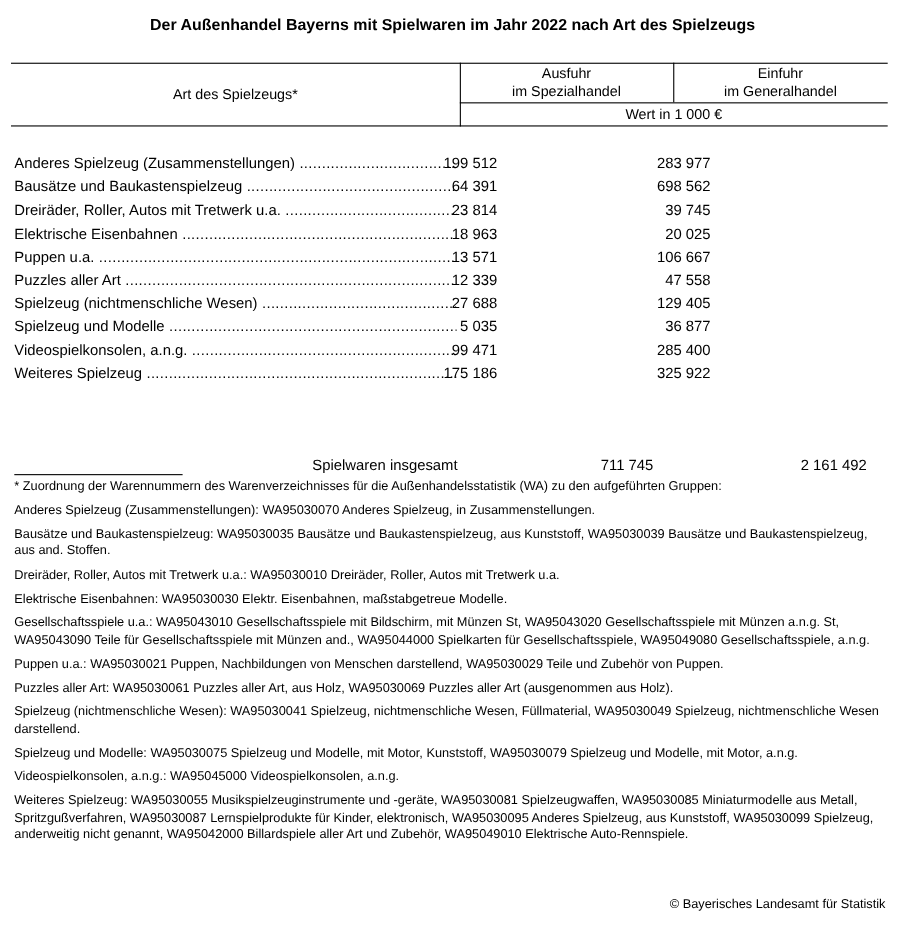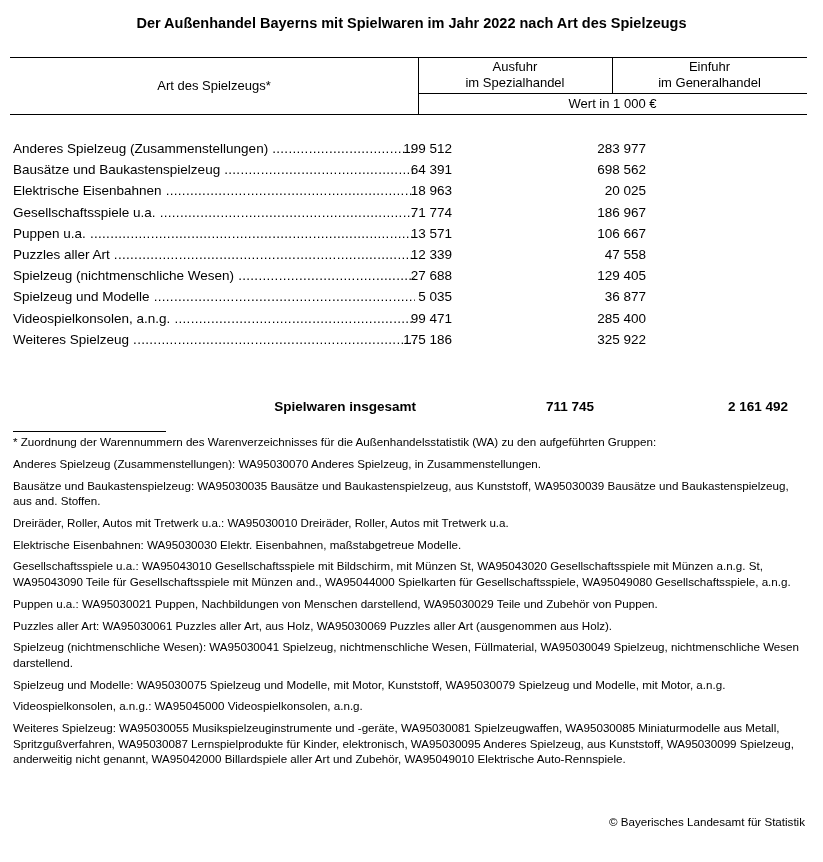--- a/index.html
+++ b/index.html
@@ -55,22 +55,22 @@
   .row .label {
     position: absolute; left: 13px; width: 402px; white-space: nowrap; overflow: hidden;
   }
   .row .label::after {
     content: " .............................................................................................................................................";
     letter-spacing: 0.3px;
   }
   .row .v1 { position: absolute; right: 229px; text-align: right; }
   .row .v2 { position: absolute; right: 35px; text-align: right; }
   .total {
-    position: absolute; left: 0; top: 396px; width: 823px; height: 21px;
-    font-size: 13.5px; font-weight: bold; line-height: 21px;
+    position: absolute; left: 0; top: 412px; width: 823px; height: 21px;
+    font-size: 13.5px; font-weight: normal; line-height: 21px;
   }
   .total .label { position: absolute; right: 407px; text-align: right; }
   .total .v1 { position: absolute; right: 229px; }
   .total .v2 { position: absolute; right: 35px; }
   
   .fn-sep { position: absolute; left: 13px; top: 431px; width: 153px; height: 0; border-top: 1px solid #000; }
   .notes {
     position: absolute; left: 13px; top: 434px; width: 790px;
     font-size: 11.6px; line-height: 15.5px;
   }
@@ -107,28 +107,28 @@
     <span class="label">Anderes Spielzeug (Zusammenstellungen)</span>
     <span class="v1">199 512</span>
     <span class="v2">283 977</span>
   </div>
   <div class="row">
     <span class="label">Bausätze und Baukastenspielzeug</span>
     <span class="v1">64 391</span>
     <span class="v2">698 562</span>
   </div>
   <div class="row">
+    <span class="label">Dreiräder, Roller, Autos mit Tretwerk u.a.</span>
+    <span class="v1">23 814</span>
+    <span class="v2">39 745</span>
+  </div>
+  <div class="row">
     <span class="label">Elektrische Eisenbahnen</span>
     <span class="v1">18 963</span>
     <span class="v2">20 025</span>
-  </div>
-  <div class="row">
-    <span class="label">Gesellschaftsspiele u.a.</span>
-    <span class="v1">71 774</span>
-    <span class="v2">186 967</span>
   </div>
   <div class="row">
     <span class="label">Puppen u.a.</span>
     <span class="v1">13 571</span>
     <span class="v2">106 667</span>
   </div>
   <div class="row">
     <span class="label">Puzzles aller Art</span>
     <span class="v1">12 339</span>
     <span class="v2">47 558</span>

